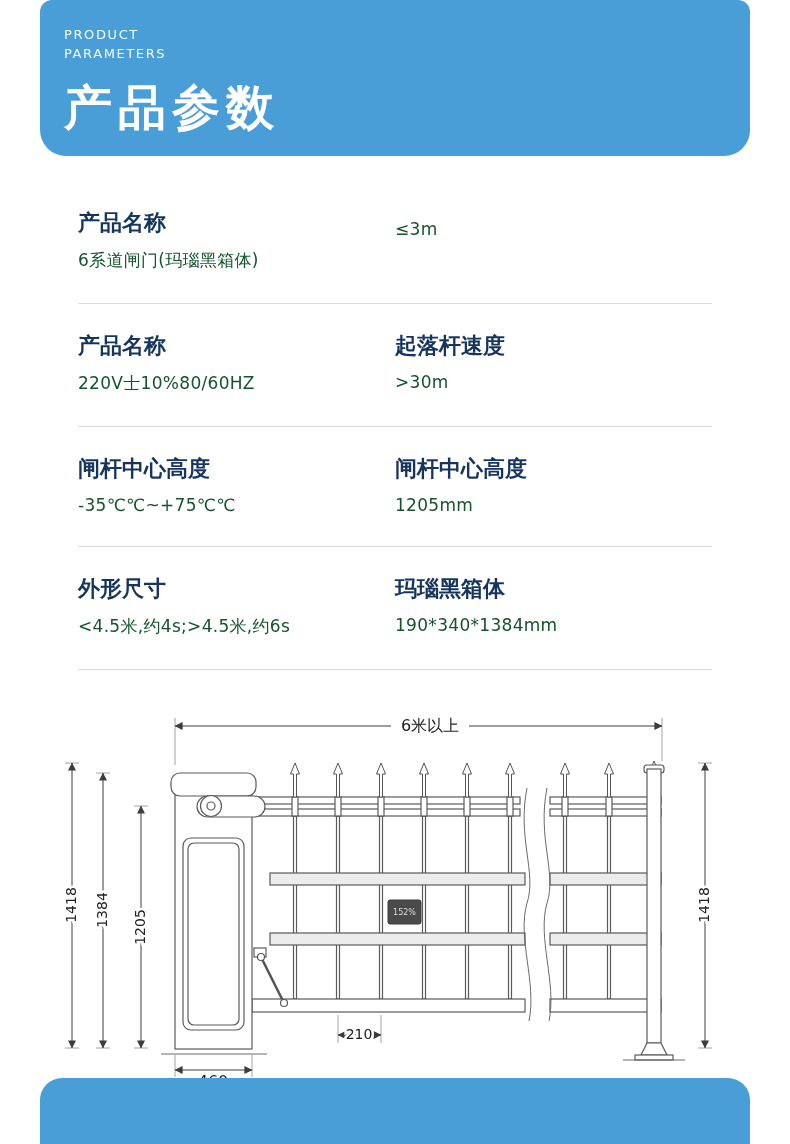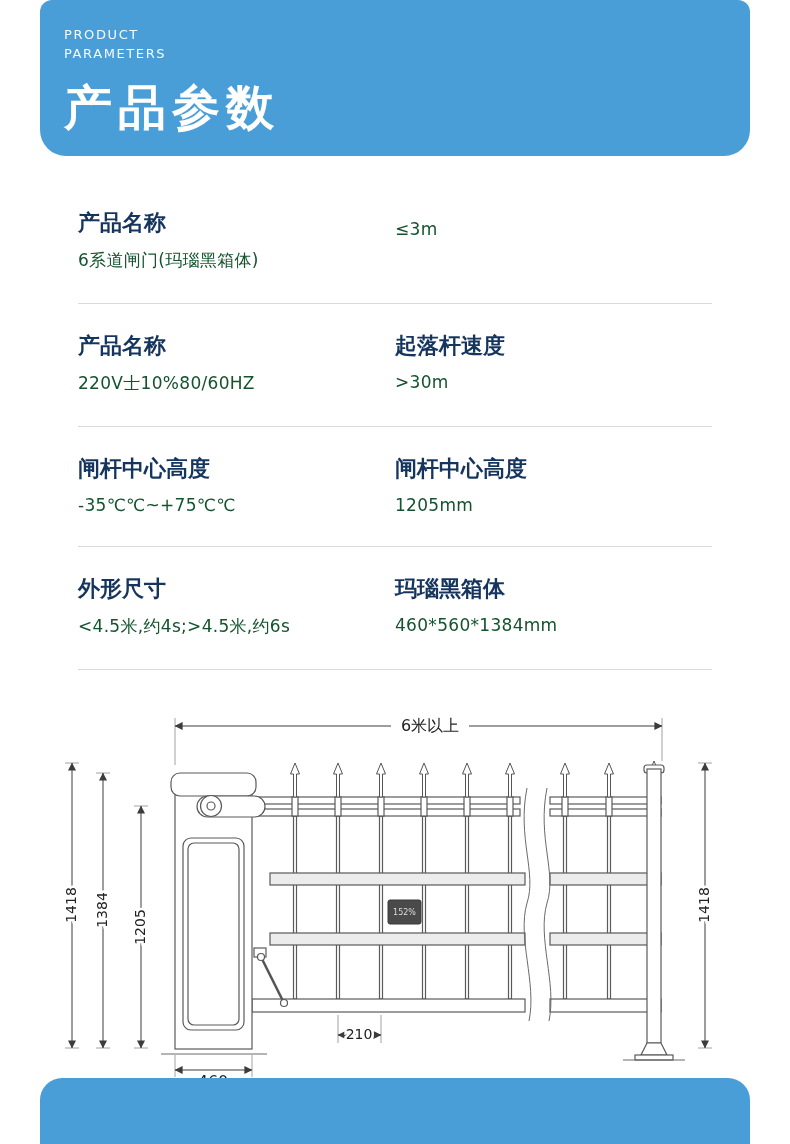--- a/index.html
+++ b/index.html
@@ -126,21 +126,21 @@
       </div>
     </div>
 
     <div class="spec-row">
       <div class="spec-cell">
         <div class="spec-label">外形尺寸</div>
         <div class="spec-value">&lt;4.5米,约4s;&gt;4.5米,约6s</div>
       </div>
       <div class="spec-cell">
         <div class="spec-label">玛瑙黑箱体</div>
-        <div class="spec-value">460*560*1384mm</div>
+        <div class="spec-value">190*340*1384mm</div>
       </div>
     </div>
 
   </section>
 
   <figure class="diagram" style="margin:33px 0 0;">
     <svg viewBox="0 0 680 390" width="680" height="390" xmlns="http://www.w3.org/2000/svg">
       <defs>
         <marker id="arrow" viewBox="0 0 10 10" refX="9.5" refY="5" markerWidth="8" markerHeight="8" orient="auto-start-reverse">
           <path d="M0,0 L10,5 L0,10 z" fill="#3c3c3c"></path>

